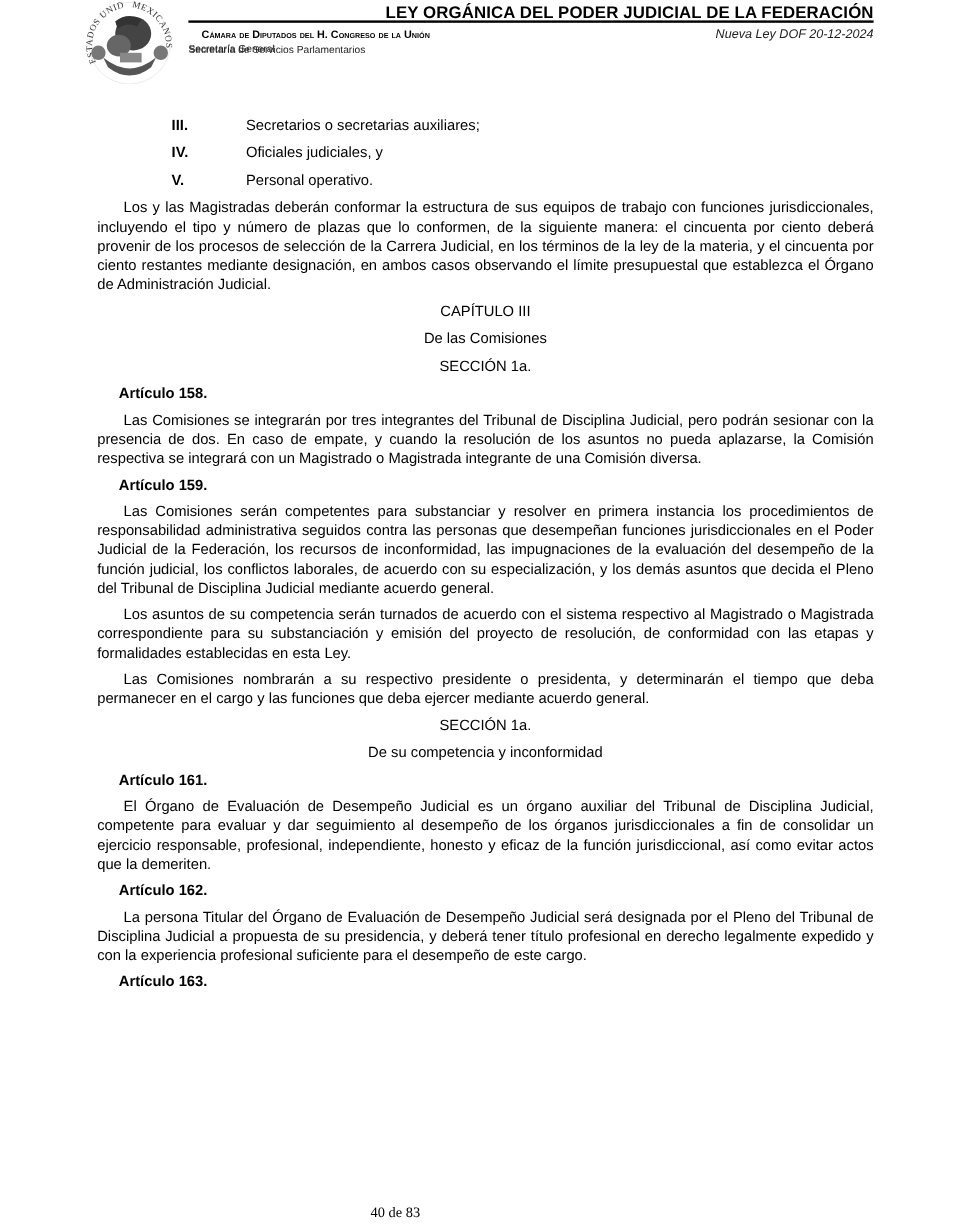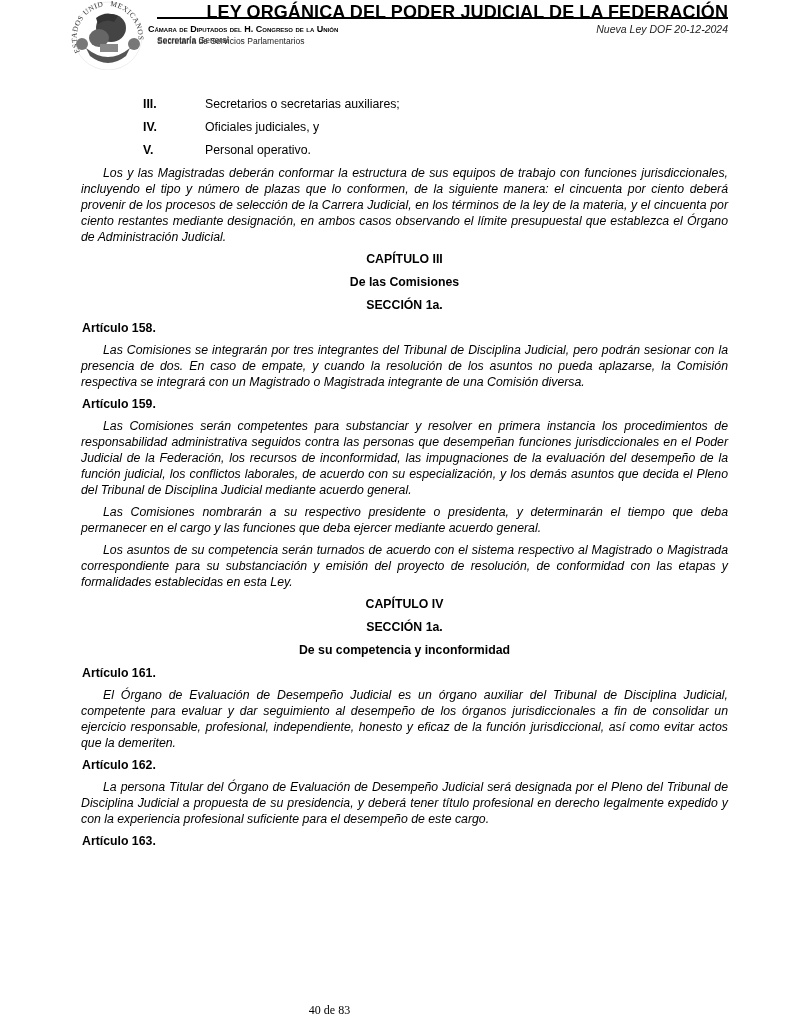--- a/index.html
+++ b/index.html
@@ -1,30 +1,30 @@
 <!DOCTYPE html>
 <html><head>
 <meta charset="utf-8">
 <style>
   html, body { margin: 0; padding: 0; background: #ffffff; }
   body { width: 795px; height: 1024px; position: relative; overflow: hidden; color: #000; font-family: "Liberation Sans", sans-serif; }
   .emblem { position: absolute; left: 66px; top: 0px; width: 84px; height: 70px; }
   .header-rule { position: absolute; left: 157px; top: 17px; width: 571px; height: 2px; background: #000; }
-  .law-title { position: absolute; right: 67px; top: 2px; font-weight: bold; font-size: 18px; letter-spacing: 0.1px; white-space: nowrap; }
+  .law-title { position: absolute; right: 67px; top: 2px; font-weight: bold; font-size: 14px; letter-spacing: 0.1px; white-space: nowrap; }
   .dof { position: absolute; right: 67px; top: 23px; font-style: italic; font-size: 10.5px; color: #222; }
-  .camara { position: absolute; left: 148px; top: 24px; font-weight: bold; font-size: 8px; white-space: nowrap; }
+  .camara { position: absolute; left: 168px; top: 24px; font-weight: bold; font-size: 8px; white-space: nowrap; }
   .sec1 { position: absolute; left: 157px; top: 35px; font-size: 8.5px; color: #222; }
   .sec2 { position: absolute; left: 157px; top: 36px; font-size: 8.5px; color: #222; }
 
   .content { position: absolute; left: 81px; top: 96px; width: 647px; font-size: 12.3px; line-height: 16px; }
   .list-item { display: flex; margin: 0 0 7px 30px; padding-left: 32px; }
   .list-item .num { width: 62px; font-weight: bold; }
-  .para { text-align: justify; text-indent: 22px; margin: 0 0 6px 0; font-style: italic; }
-  .heading { text-align: center; font-weight: bold; margin: 0 0 7px 0; }
-  .article { font-weight: bold; margin: 0 0 6px 1px; }
+  .para { text-align: justify; text-indent: 22px; margin: 0 0 6px 0; }
+  .heading { text-align: center; font-weight: normal; margin: 0 0 7px 0; }
+  .article { font-weight: bold; margin: 0 0 6px 18px; }
   .footer { position: absolute; left: 0; width: 659px; top: 1003px; text-align: center; font-family: "Liberation Serif", serif; font-size: 12px; }
 </style>
 </head>
 <body>
 
 <div class="emblem">
   <svg width="84" height="70" viewBox="0 0 84 70">
     <defs>
       <path id="arcL" d="M14,52 A32,32 0 0,1 40,6"></path>
       <path id="arcR" d="M44,6 A32,32 0 0,1 70,50"></path>
@@ -70,24 +70,23 @@
   <div class="heading">CAPÍTULO III</div>
   <div class="heading">De las Comisiones</div>
   <div class="heading">SECCIÓN 1a.</div>
 
   <div class="article">Artículo 158.</div>
   <p class="para">Las Comisiones se integrarán por tres integrantes del Tribunal de Disciplina Judicial, pero podrán sesionar con la presencia de dos. En caso de empate, y cuando la resolución de los asuntos no pueda aplazarse, la Comisión respectiva se integrará con un Magistrado o Magistrada integrante de una Comisión diversa.</p>
 
   <div class="article">Artículo 159.</div>
   <p class="para">Las Comisiones serán competentes para substanciar y resolver en primera instancia los procedimientos de responsabilidad administrativa seguidos contra las personas que desempeñan funciones jurisdiccionales en el Poder Judicial de la Federación, los recursos de inconformidad, las impugnaciones de la evaluación del desempeño de la función judicial, los conflictos laborales, de acuerdo con su especialización, y los demás asuntos que decida el Pleno del Tribunal de Disciplina Judicial mediante acuerdo general.</p>
 
+  <p class="para">Los asuntos de su competencia serán turnados de acuerdo con el sistema respectivo al Magistrado o Magistrada correspondiente para su substanciación y emisión del proyecto de resolución, de conformidad con las etapas y formalidades establecidas en esta Ley.</p>
   <p class="para">Las Comisiones nombrarán a su respectivo presidente o presidenta, y determinarán el tiempo que deba permanecer en el cargo y las funciones que deba ejercer mediante acuerdo general.</p>
-  <p class="para">Los asuntos de su competencia serán turnados de acuerdo con el sistema respectivo al Magistrado o Magistrada correspondiente para su substanciación y emisión del proyecto de resolución, de conformidad con las etapas y formalidades establecidas en esta Ley.</p>
 
-  <div class="heading">CAPÍTULO IV</div>
   <div class="heading">SECCIÓN 1a.</div>
   <div class="heading">De su competencia y inconformidad</div>
 
   <div class="article">Artículo 161.</div>
   <p class="para">El Órgano de Evaluación de Desempeño Judicial es un órgano auxiliar del Tribunal de Disciplina Judicial, competente para evaluar y dar seguimiento al desempeño de los órganos jurisdiccionales a fin de consolidar un ejercicio responsable, profesional, independiente, honesto y eficaz de la función jurisdiccional, así como evitar actos que la demeriten.</p>
 
   <div class="article">Artículo 162.</div>
   <p class="para">La persona Titular del Órgano de Evaluación de Desempeño Judicial será designada por el Pleno del Tribunal de Disciplina Judicial a propuesta de su presidencia, y deberá tener título profesional en derecho legalmente expedido y con la experiencia profesional suficiente para el desempeño de este cargo.</p>
 
   <div class="article">Artículo 163.</div>

